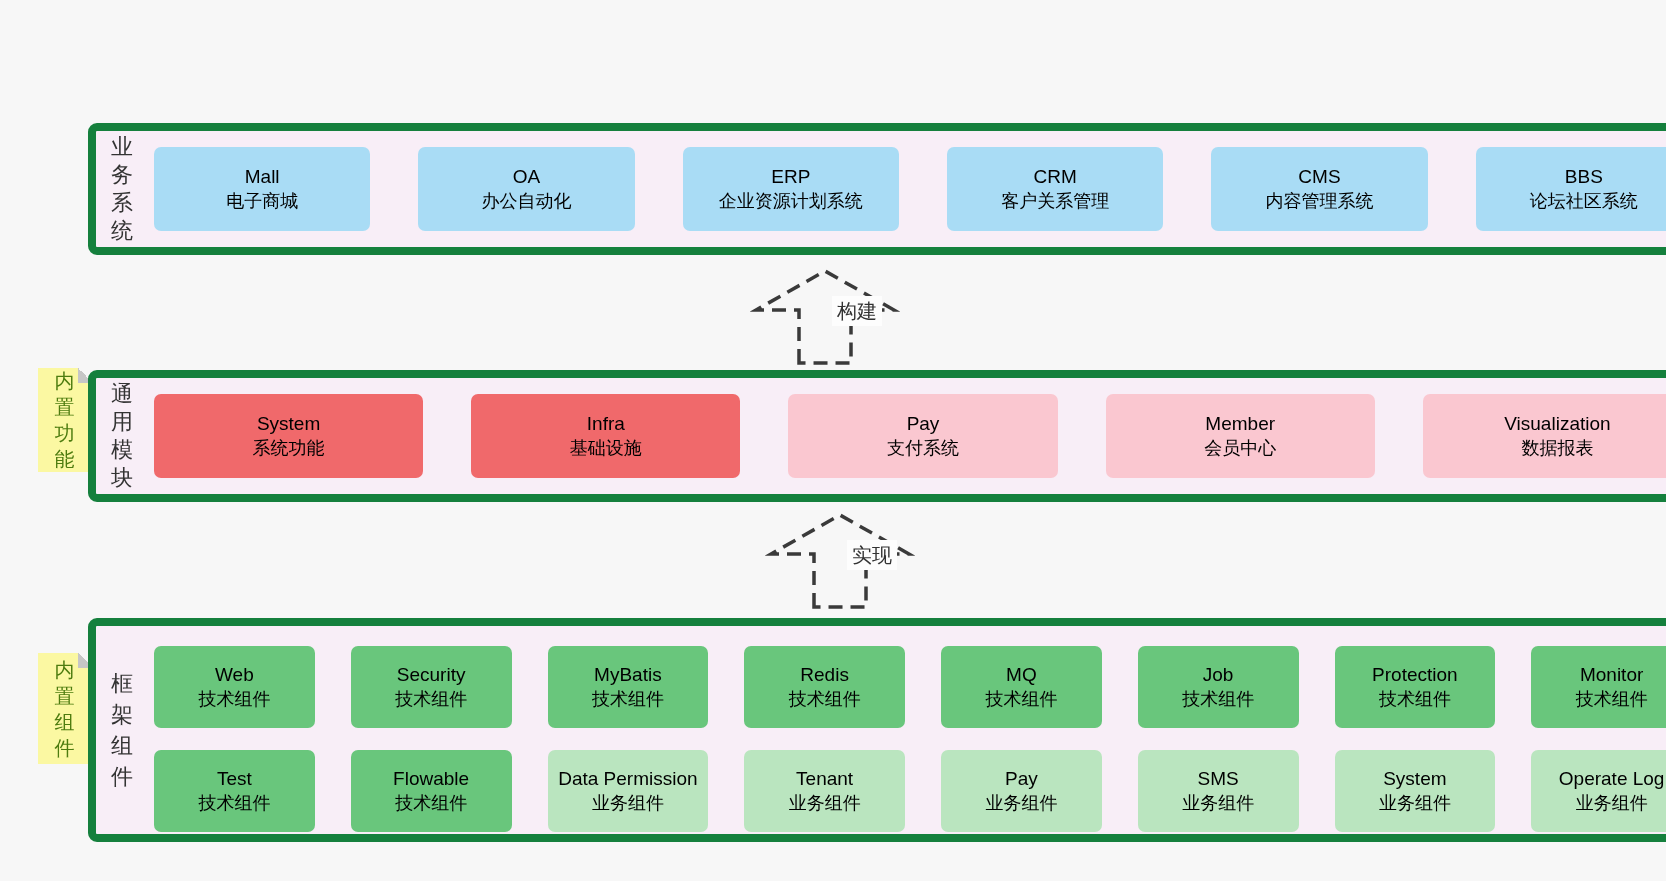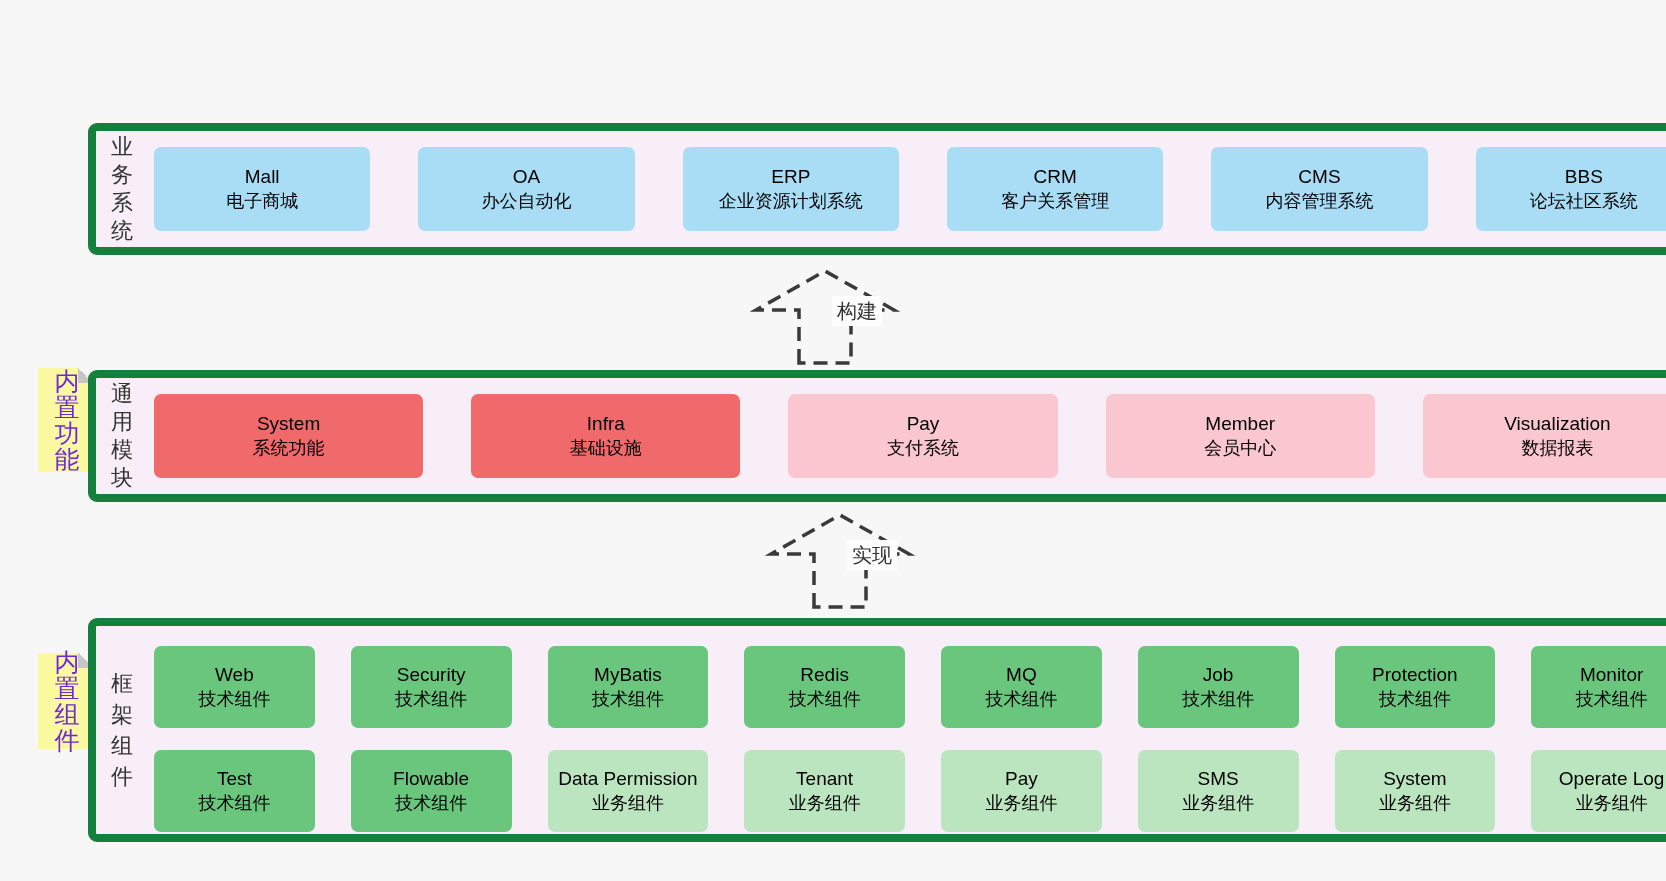--- a/index.html
+++ b/index.html
@@ -93,37 +93,36 @@
     position: absolute;
     left: 38px;
     width: 55px;
     background: #fbf8a2;
     z-index: 1;
     display: flex;
     align-items: center;
     justify-content: center;
   }
   .sticky-1 { top: 368px; height: 104px; }
-  .sticky-2 { top: 653px; height: 96px; }
+  .sticky-2 { top: 653px; height: 111px; }
   .sticky::before {
     content: "";
     position: absolute;
     top: 0;
     right: 0;
     width: 15px;
     height: 15px;
     background: linear-gradient(to bottom left, #f7f7f7 50%, #c6c6c6 50%);
   }
   .sticky-text {
     width: 22px;
     word-break: break-all;
-    text-align: center;
-    font-size: 25px;
+    font-size: 20px;
     line-height: 26px;
-    color: #6d28d9;
+    color: #4d7c0f;
   }
 
   
   .arrow {
     position: absolute;
     width: 150px;
     height: 100px;
     z-index: 0;
   }
   .arrow-1 { left: 750px; top: 266px; }

